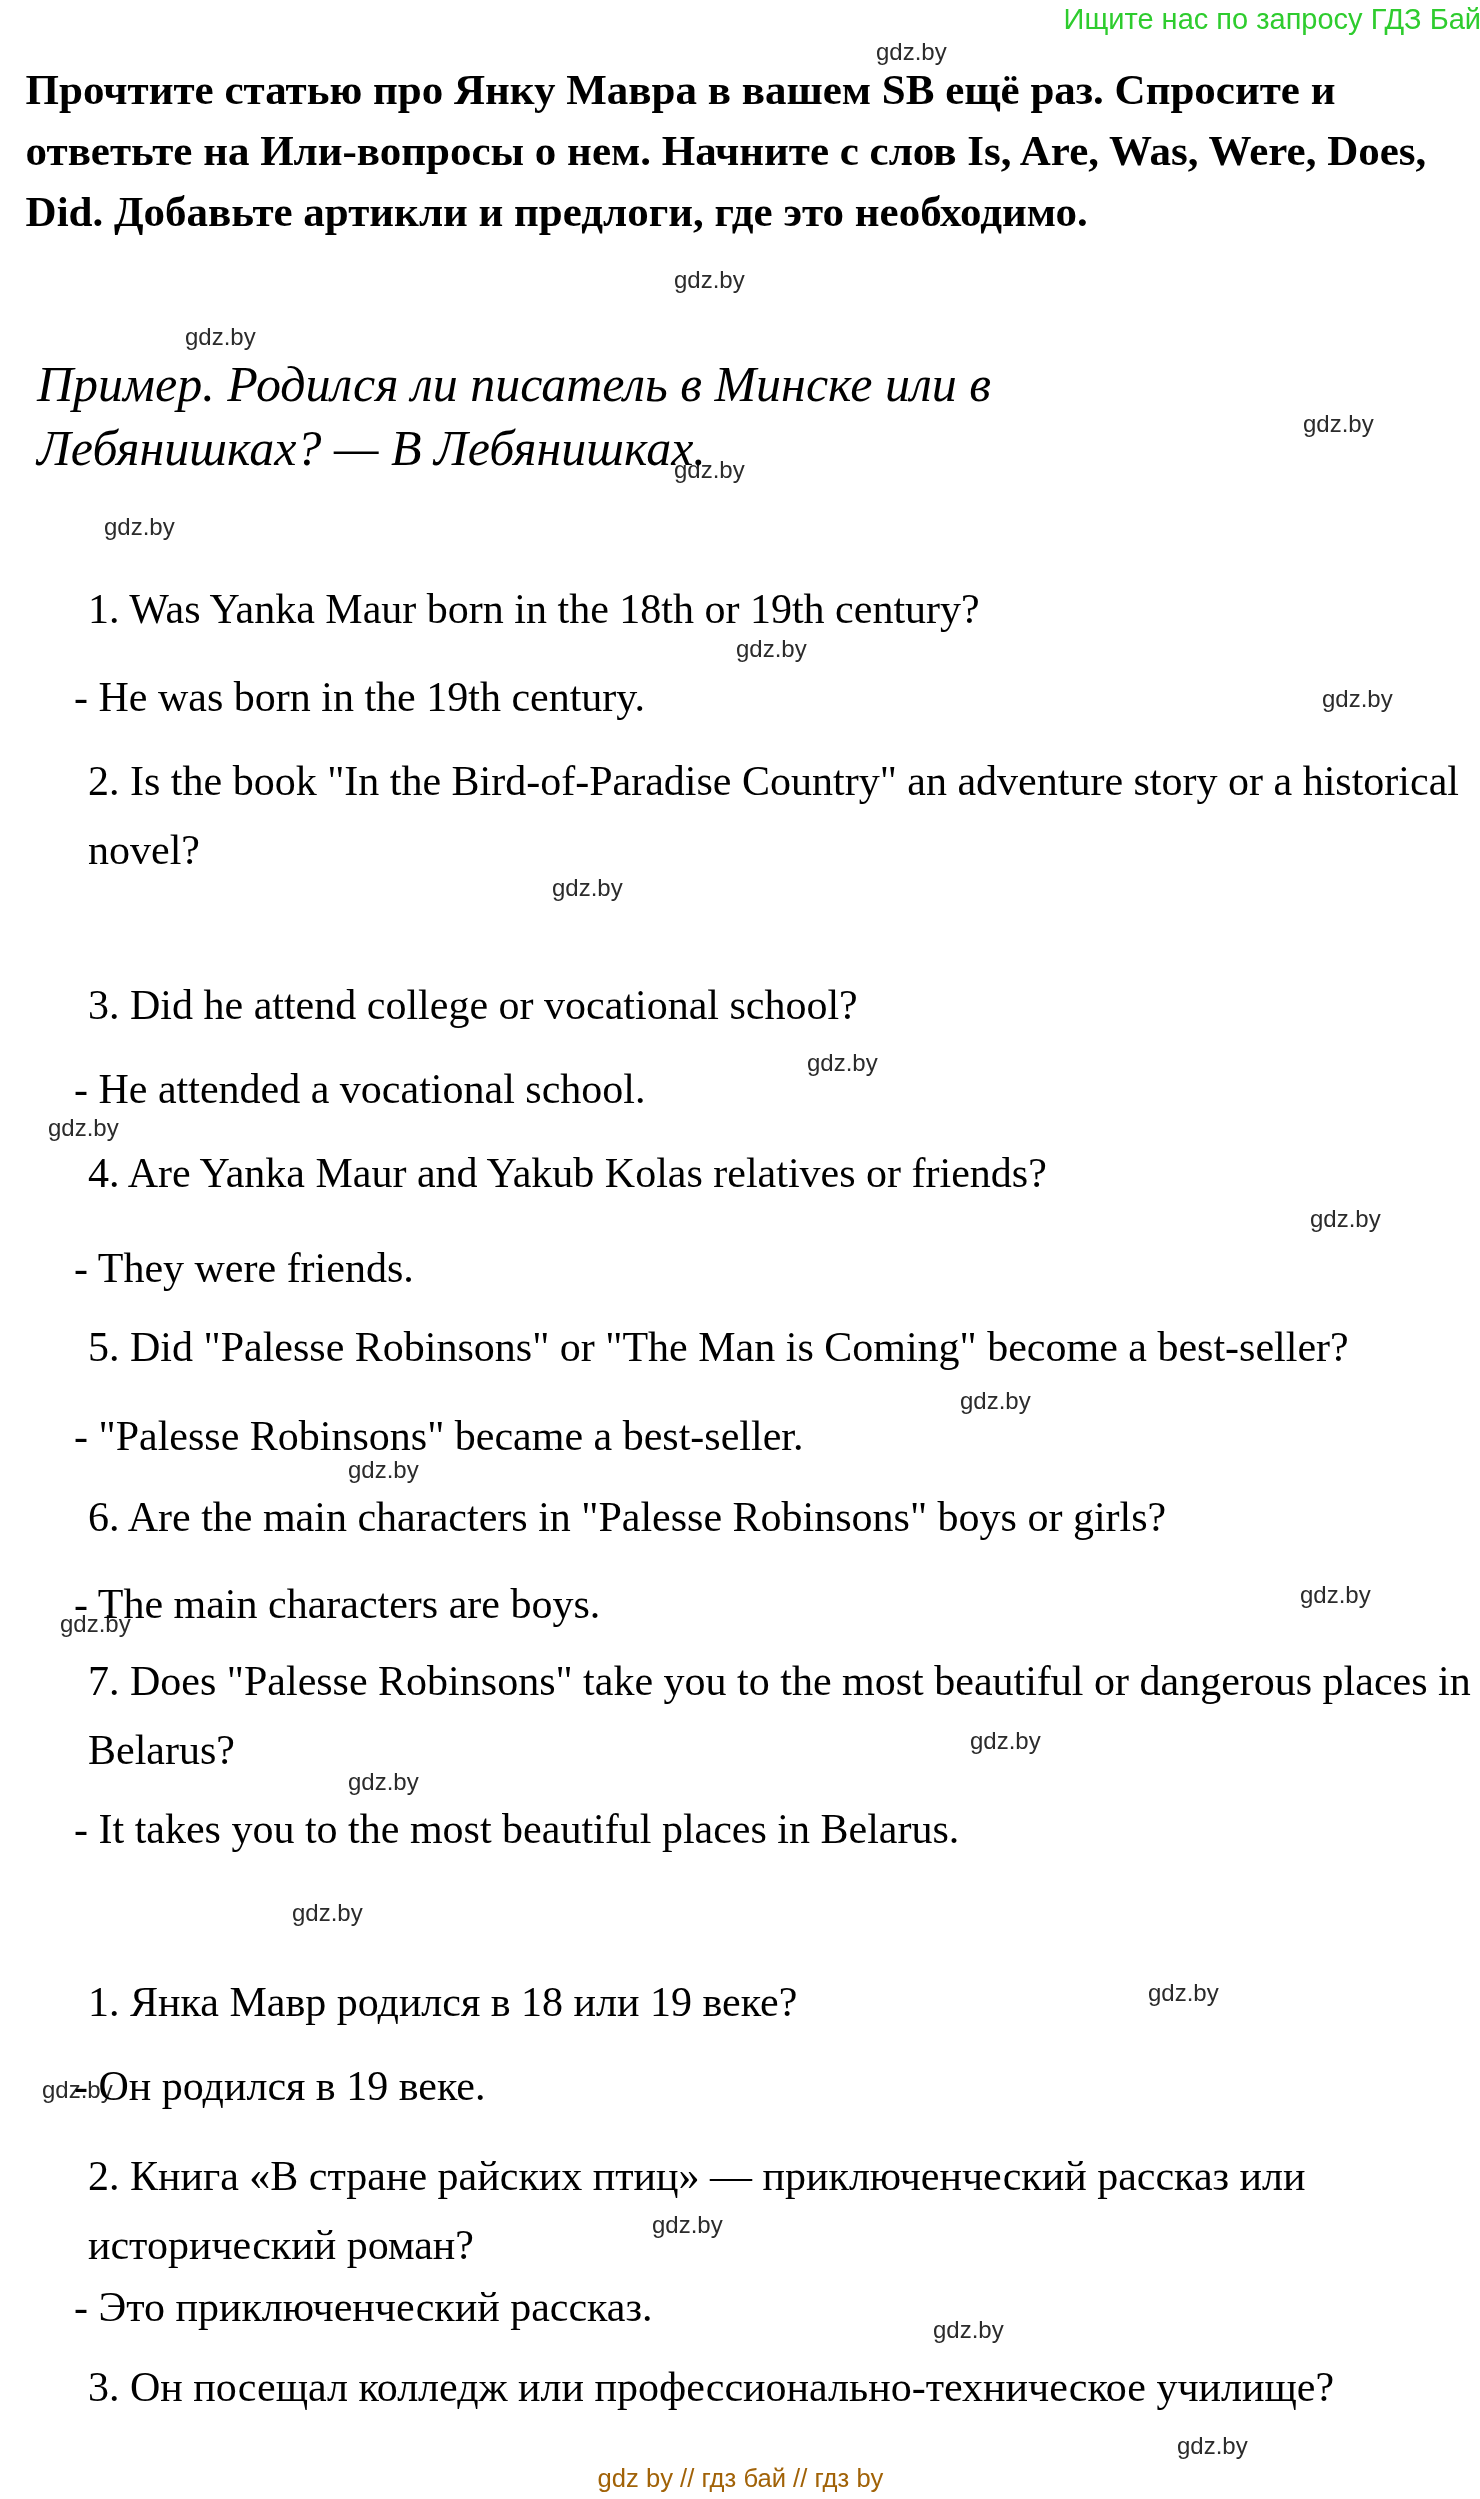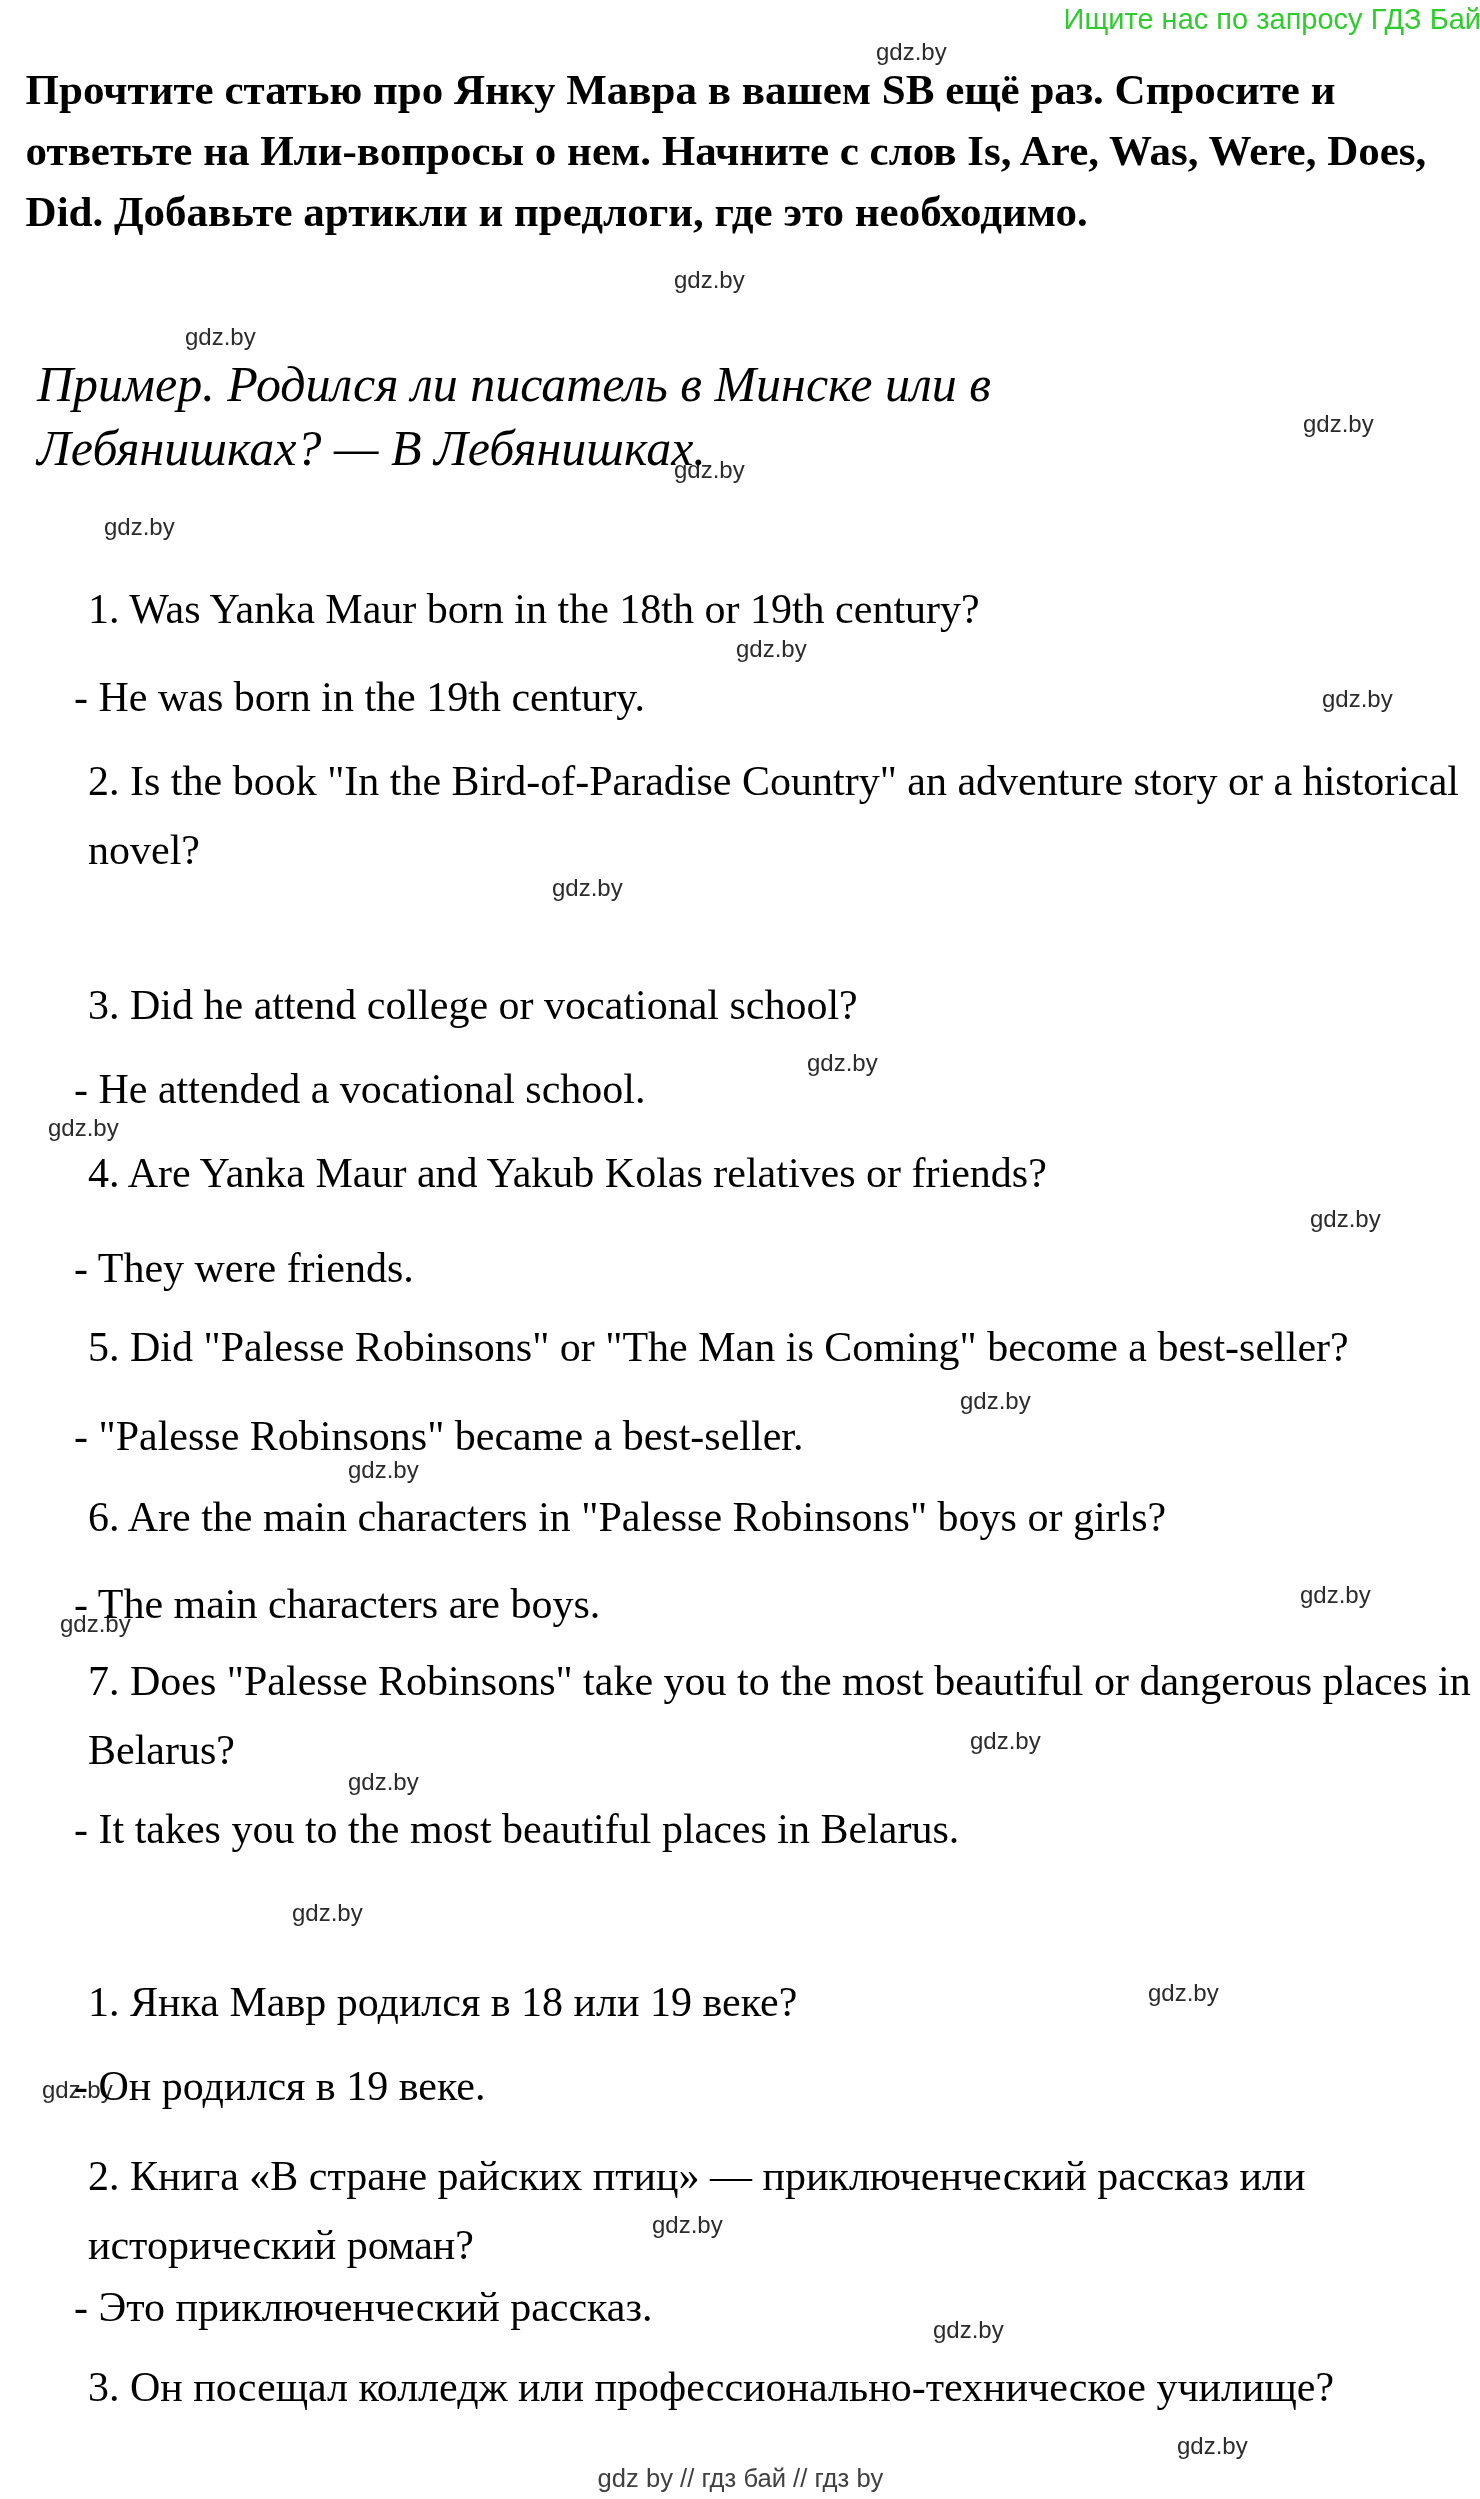--- a/index.html
+++ b/index.html
@@ -57,21 +57,21 @@
     width:1369px;
     font-size:42px;
     line-height:69px;
   }
   .footer{
     position:absolute;
     left:0;right:0;top:2464px;
     text-align:center;
     font-family:"Liberation Sans","DejaVu Sans",sans-serif;
     font-size:25.6px;
-    color:#404040;
+    color:#a16207;
   }
 </style>
 </head>
 <body>
 
 <div id="page">
 
   <div class="promo">Ищите нас по запросу ГДЗ Бай</div>
 
   <span class="wm" style="left:876px;top:38px">gdz.by</span>

